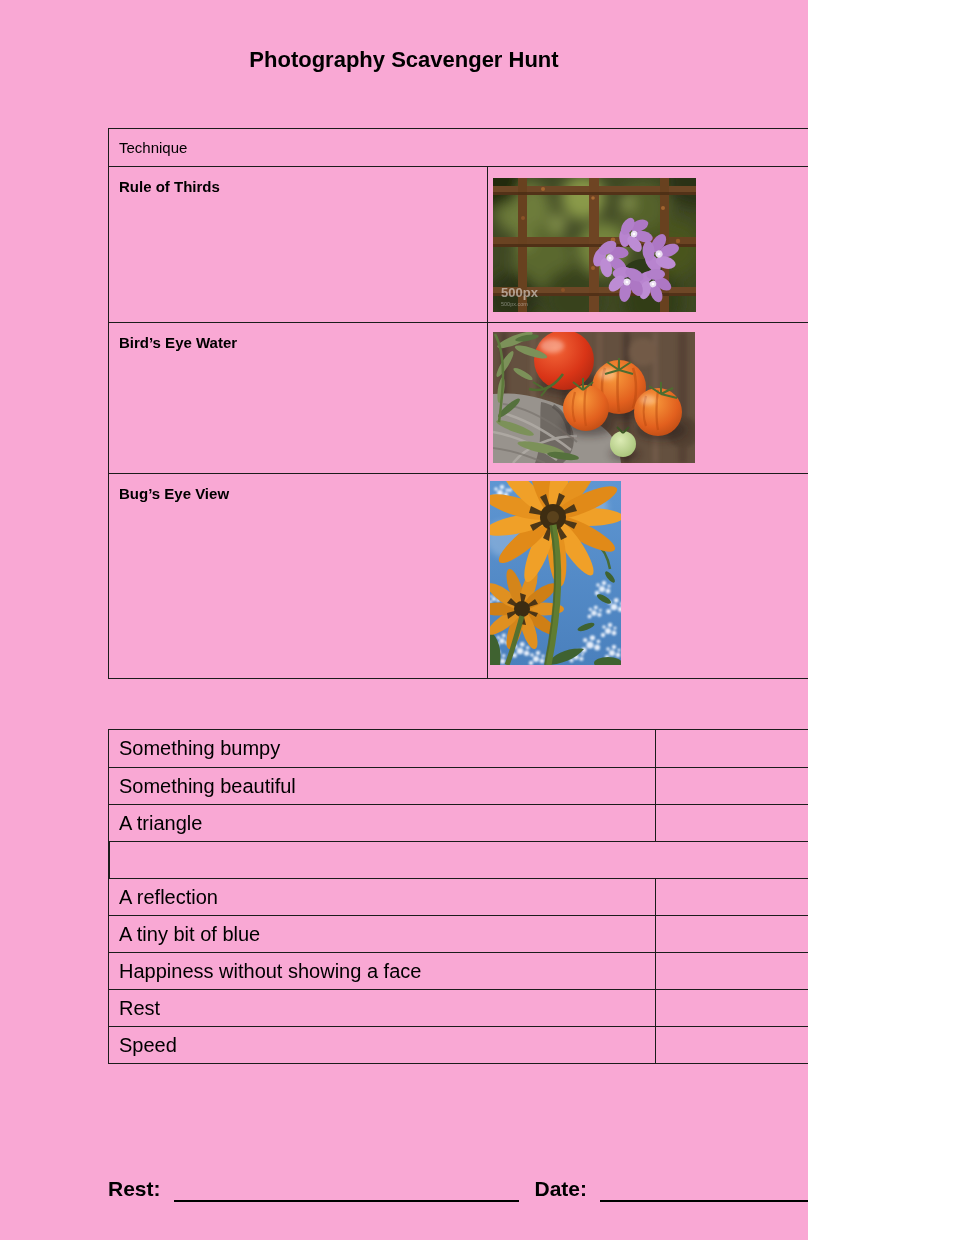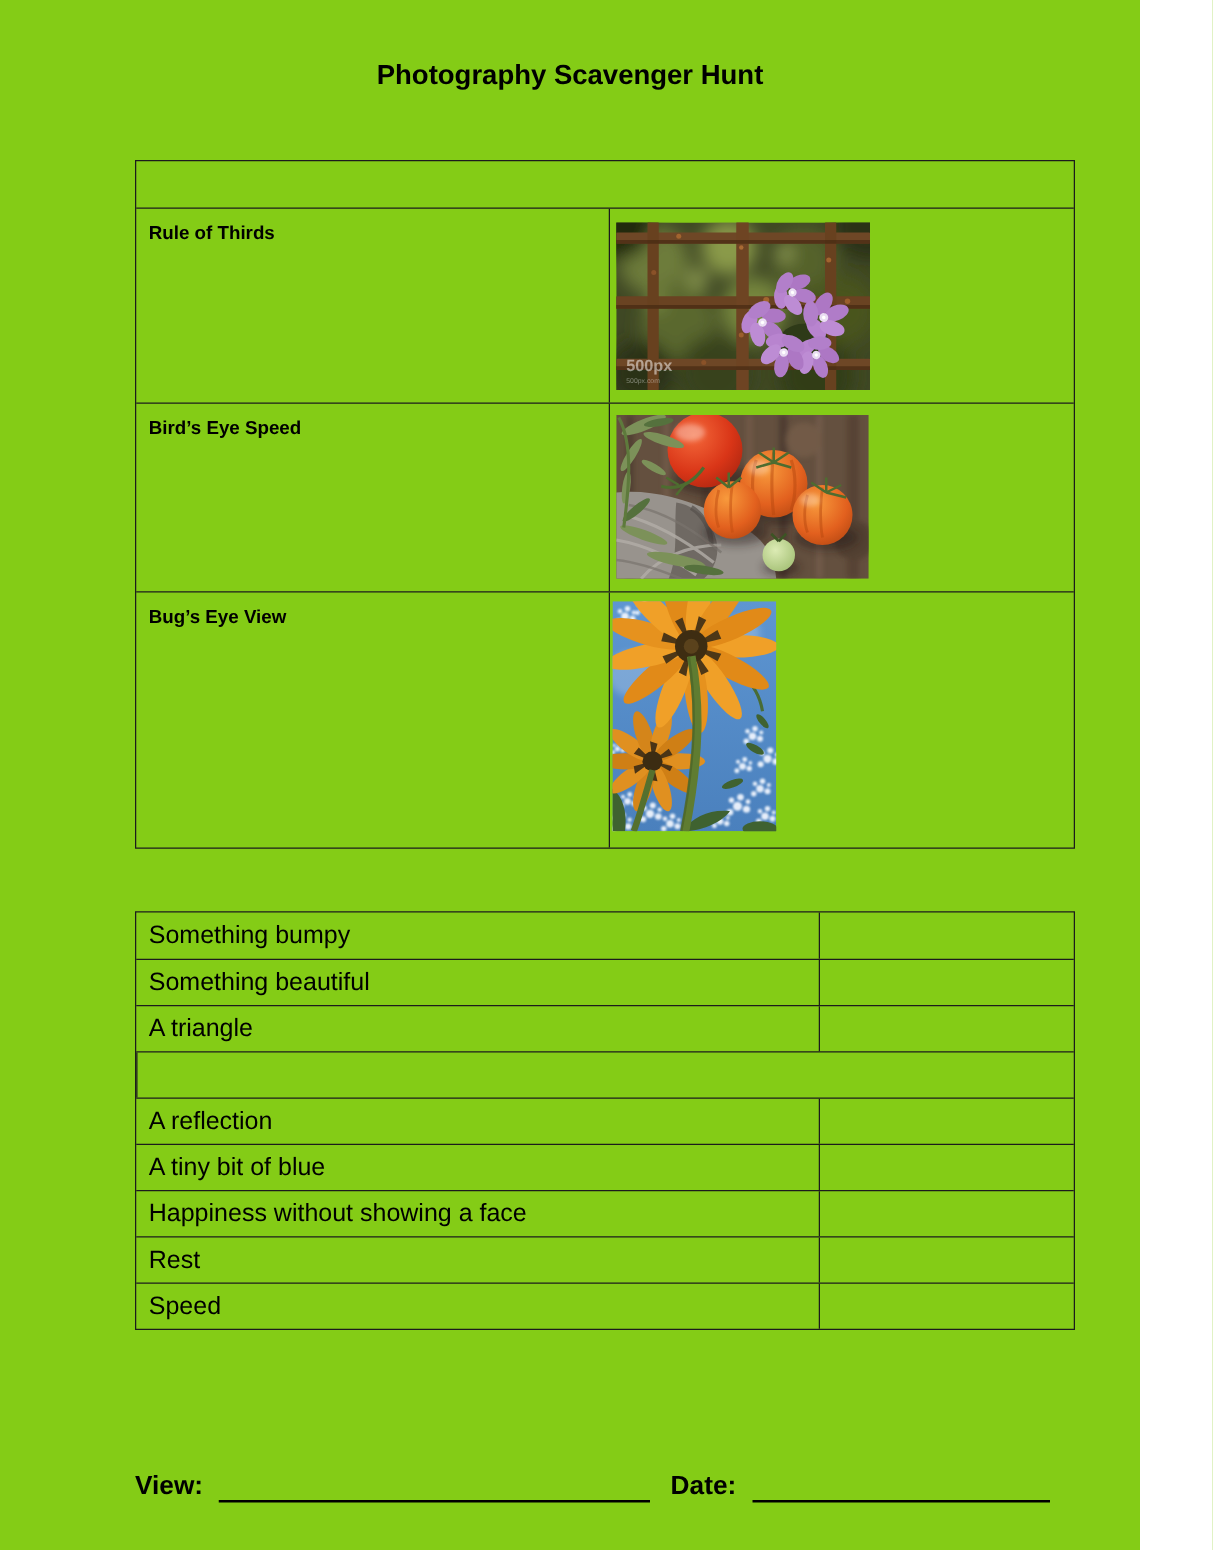--- a/index.html
+++ b/index.html
@@ -1,19 +1,19 @@
 <!DOCTYPE html>
 <html><head>
 <meta charset="utf-8">
 <title>Photography Scavenger Hunt</title>
 <style>
   * { margin:0; padding:0; box-sizing:border-box; }
   html,body { background:#ffffff; }
   .page {
-    position:relative; width:912px; height:1240px; background:#84cc16;
+    position:relative; width:808px; height:1240px; background:#f9a8d4;
     font-family:"Liberation Sans", sans-serif; color:#000; overflow:hidden;padding-left:38px;
   }
   .title {
     position:absolute; top:47px; left:0; width:100%;
     text-align:center; font-size:22px; font-weight:bold;
   }
   
   .tech-table {
     position:absolute; left:108px; top:128px; width:752px;
     border:1.5px solid #1c1c1c;
@@ -55,20 +55,21 @@
 </style>
 </head>
 <body>
 
 <div class="page">
 
   <div class="title">Photography Scavenger Hunt</div>
 
   <div class="tech-table">
     <div class="t-row t-header first">
+      <div class="t-cell t-c1">Technique</div>
     </div>
 
     <div class="t-row row-h1">
       <div class="t-cell t-c1 tech-name">Rule of Thirds</div>
       <div class="t-cell t-c2">
         <svg class="photo photo-1" width="203" height="134" viewBox="0 0 203 134" role="img">
           <defs>
             <filter id="s1blur" x="-60%" y="-60%" width="220%" height="220%">
                 <feGaussianBlur stdDeviation="7"></feGaussianBlur>
               </filter>
@@ -131,21 +132,21 @@
               <use href="#s1blossom" transform="translate(134,104) scale(1.15) rotate(100)"></use>
             </g>
             <text x="8" y="119" font-size="13" font-weight="bold" fill="#ffffff" opacity="0.5">500px</text>
             <text x="8" y="128" font-size="5.5" fill="#ffffff" opacity="0.38">500px.com</text>
           </g>
         </svg>
       </div>
     </div>
 
     <div class="t-row row-h2">
-      <div class="t-cell t-c1 tech-name">Bird’s Eye Speed</div>
+      <div class="t-cell t-c1 tech-name">Bird’s Eye Water</div>
       <div class="t-cell t-c2">
         <svg class="photo photo-2" width="202" height="131" viewBox="0 0 202 131" role="img">
           <defs>
             <filter id="s2b2" x="-60%" y="-60%" width="220%" height="220%">
                 <feGaussianBlur stdDeviation="2"></feGaussianBlur>
               </filter>
             <filter id="s2b4" x="-60%" y="-60%" width="220%" height="220%">
                 <feGaussianBlur stdDeviation="4"></feGaussianBlur>
               </filter>
             <clipPath id="s2clip">
@@ -398,19 +399,19 @@
       <div class="c-item">Rest</div>
       <div class="c-blank"></div>
     </div>
     <div class="c-row">
       <div class="c-item">Speed</div>
       <div class="c-blank"></div>
     </div>
   </div>
 
   <div class="footer">
-    <span class="f-label">View:</span>
+    <span class="f-label">Rest:</span>
     <span class="f-line line-name"></span>
     <span class="f-label f-date">Date:</span>
     <span class="f-line line-date"></span>
   </div>
 
 </div>
 
 </body></html>

